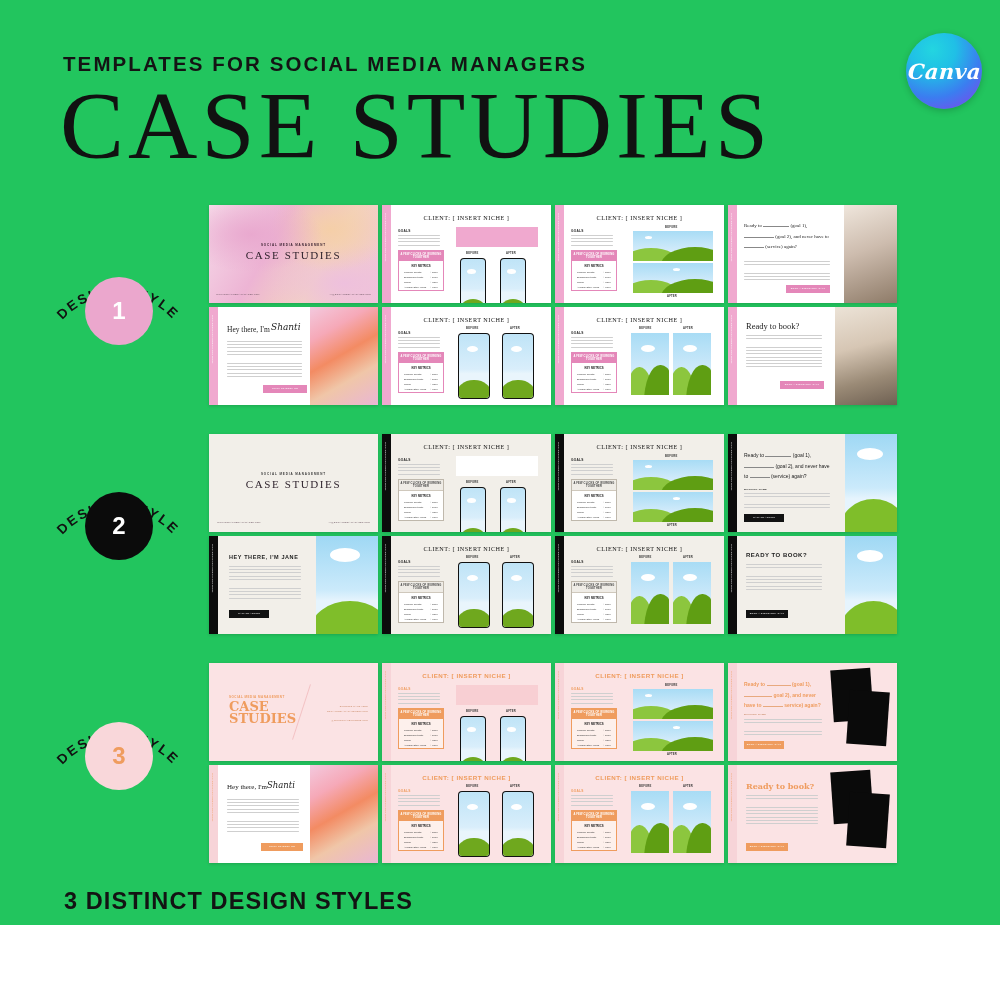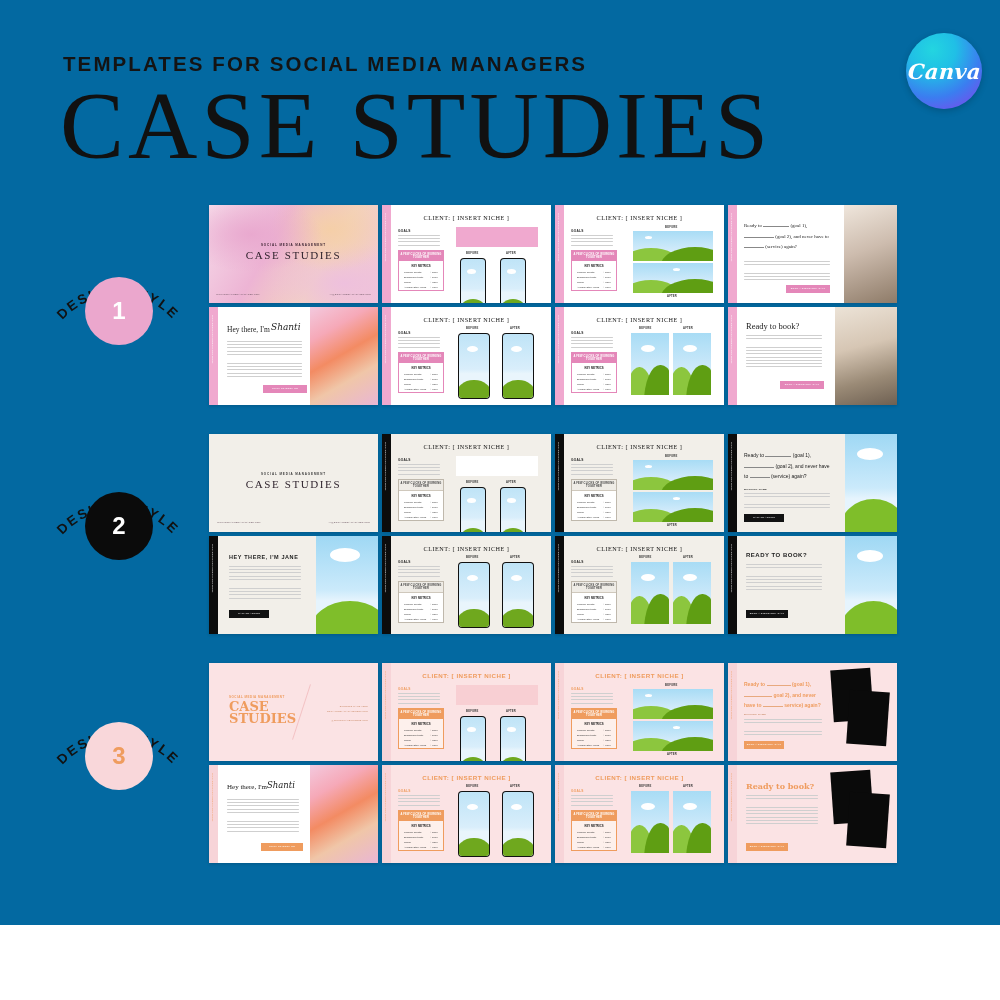--- a/index.html
+++ b/index.html
@@ -2,21 +2,21 @@
 <html><head>
 <meta charset="utf-8">
 <style>
   * { box-sizing: border-box; margin: 0; padding: 0; }
   html, body {
     width: 1000px; height: 1000px;
     background: #ffffff;
     font-family: "Liberation Sans", sans-serif;
     overflow: hidden;
   }
-  .page { position: relative; width: 1000px; height: 925px; background: #0369a1; }
+  .page { position: relative; width: 1000px; height: 925px; background: #22c55e; }
 
   
   .eyebrow {
     position: absolute; left: 63px; top: 52px;
     font-size: 20.5px; font-weight: 700; letter-spacing: 2.1px;
     color: #141414; white-space: nowrap;
   }
   .maintitle {
     position: absolute; left: 60px; top: 76px;
     font-family: "Liberation Serif", serif;
@@ -1007,15 +1007,16 @@
             <i></i>
           </div>
         <div class="cta o" style="left:18px;top:78px;width:42px">BOOK A DISCOVERY CALL</div>
         <div class="blackshape" style="left:104px;top:6px;width:40px;height:52px;transform:rotate(-4deg)"></div>
         <div class="blackshape" style="left:120px;top:28px;width:40px;height:54px;transform:rotate(4deg)"></div>
       </div>
     </div>
   </div>
 
   <div class="footer">
+    <div>3 DISTINCT DESIGN STYLES</div>
   </div>
 
 </div>
 
 </body></html>

